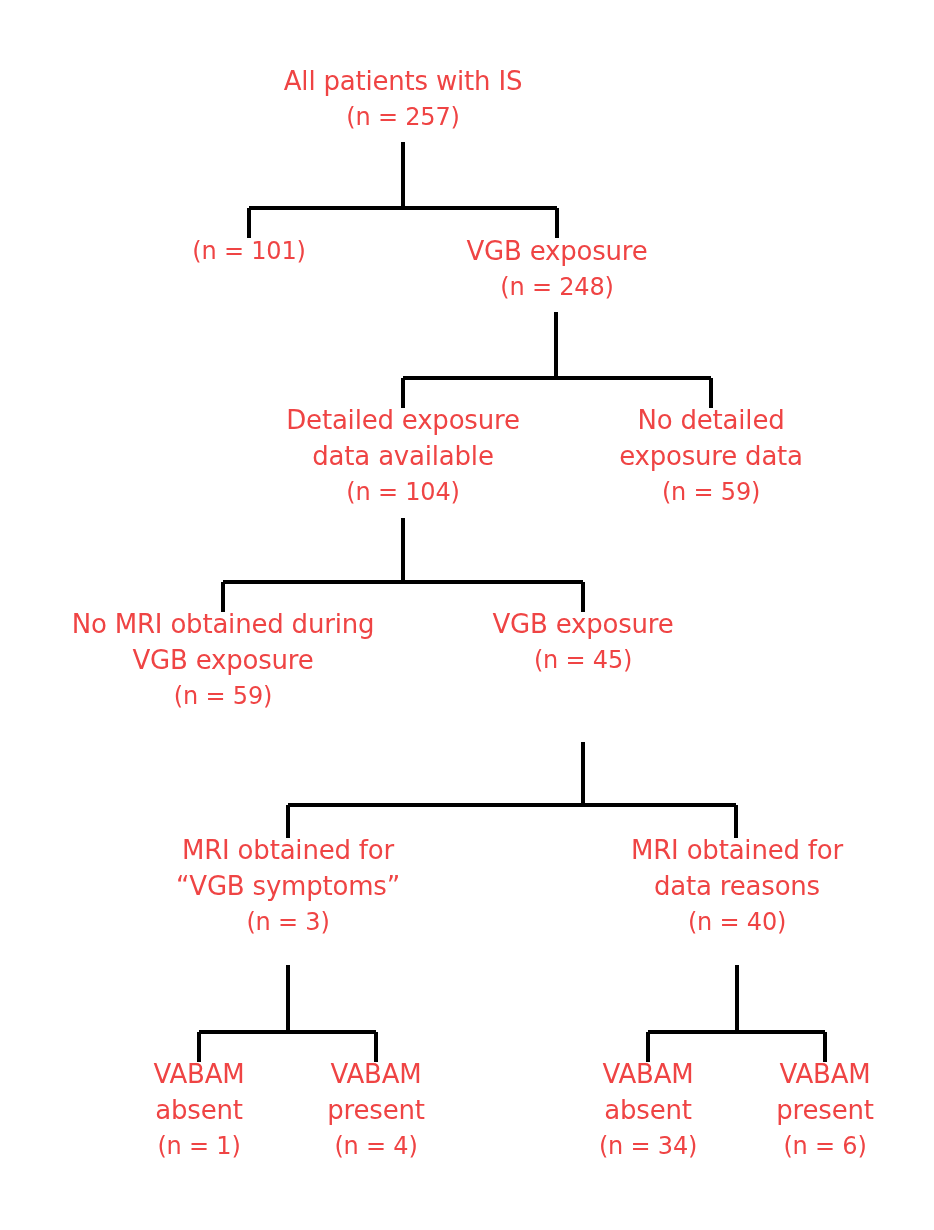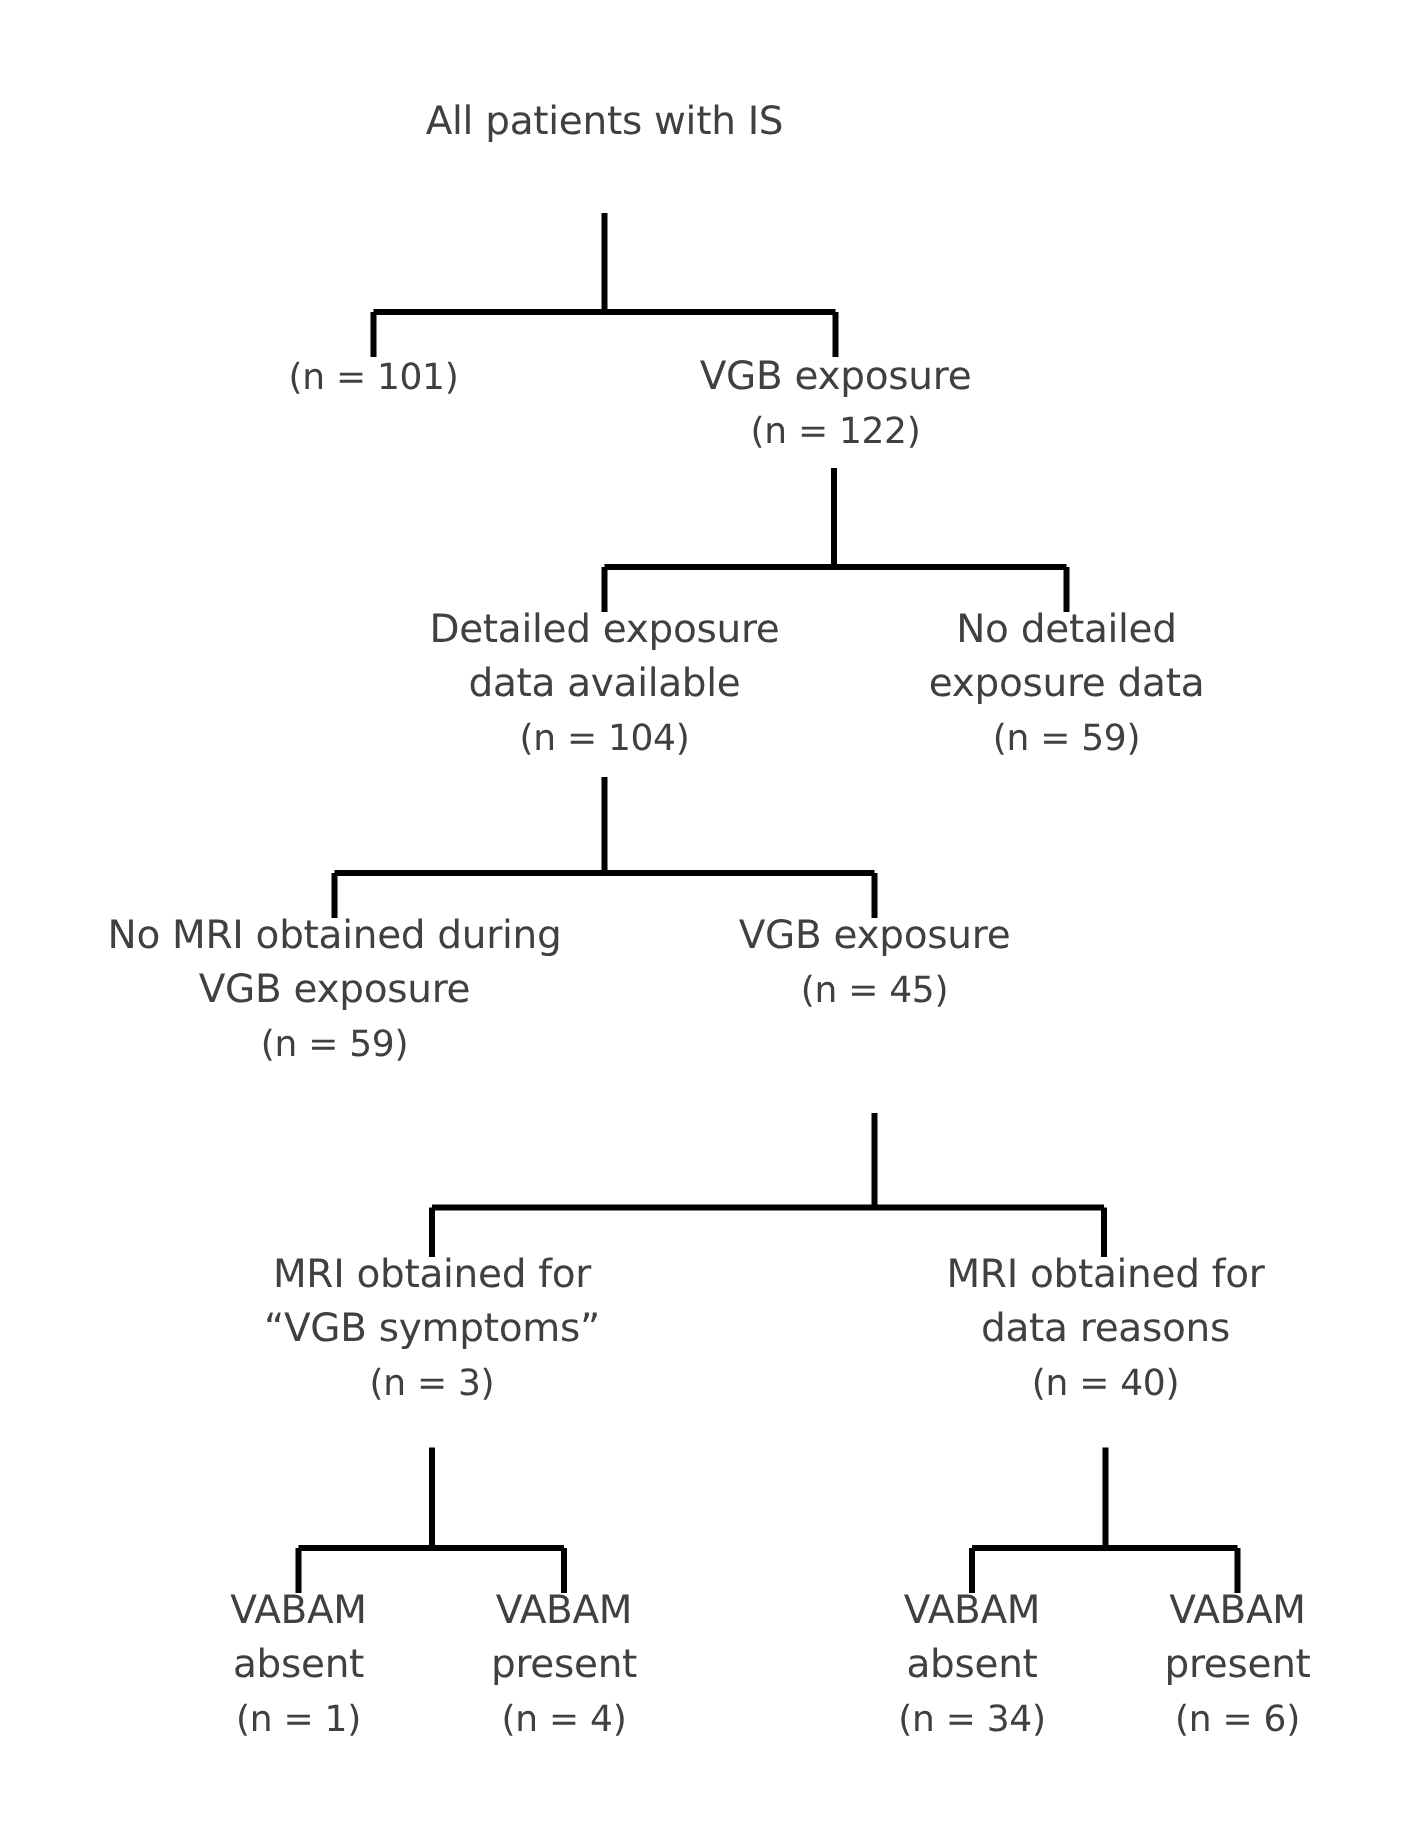--- a/index.html
+++ b/index.html
@@ -11,21 +11,21 @@
     position: relative;
     width: 934px;
     height: 1230px;
     background: #ffffff;
     font-family: "DejaVu Sans", "Liberation Sans", sans-serif;
     overflow: hidden;
   }
   .node {
     position: absolute;
     text-align: center;
-    color: #404040;
+    color: #ef4444;
     font-size: 26px;
     line-height: 36px;
     white-space: nowrap;
     transform: translateX(-50%);
     font-weight: 400;
     letter-spacing: -0.2px;
   }
   .node .line { display: block; }
   .node .count { display: block; font-size: 24px; }
   svg.connectors {
@@ -59,29 +59,30 @@
 
     <path d="M 583 742 L 583 805 M 288 805 L 736 805 M 288 805 L 288 838 M 736 805 L 736 838"></path>
 
     <path d="M 288 965 L 288 1032 M 199 1032 L 376 1032 M 199 1032 L 199 1062 M 376 1032 L 376 1062"></path>
 
     <path d="M 737 965 L 737 1032 M 648 1032 L 825 1032 M 648 1032 L 648 1062 M 825 1032 L 825 1062"></path>
   </svg>
 
   <div class="node" style="left:403px; top:63px;">
     <span class="line">All patients with IS</span>
+    <span class="count">(n = 257)</span>
   </div>
 
   <div class="node" style="left:249px; top:233px;">
     <span class="count">(n = 101)</span>
   </div>
 
   <div class="node" style="left:557px; top:233px;">
     <span class="line">VGB exposure</span>
-    <span class="count">(n = 122)</span>
+    <span class="count">(n = 248)</span>
   </div>
 
   <div class="node" style="left:403px; top:402px;">
     <span class="line">Detailed exposure</span>
     <span class="line">data available</span>
     <span class="count">(n = 104)</span>
   </div>
 
   <div class="node" style="left:711px; top:402px;">
     <span class="line">No detailed</span>

